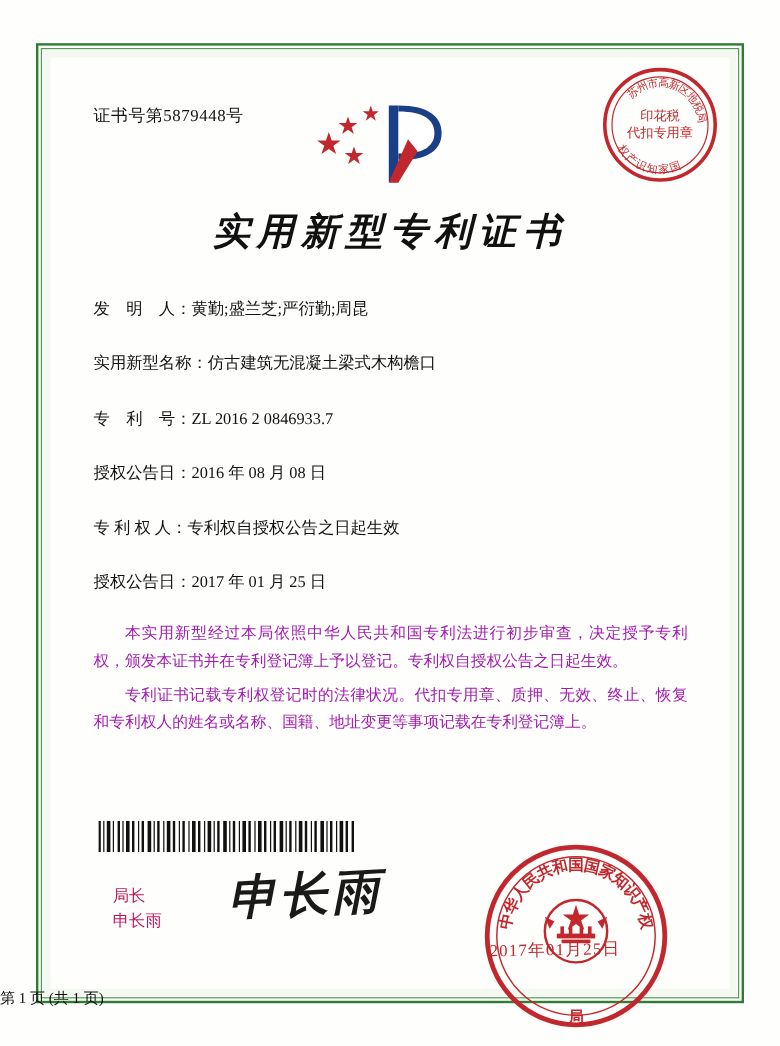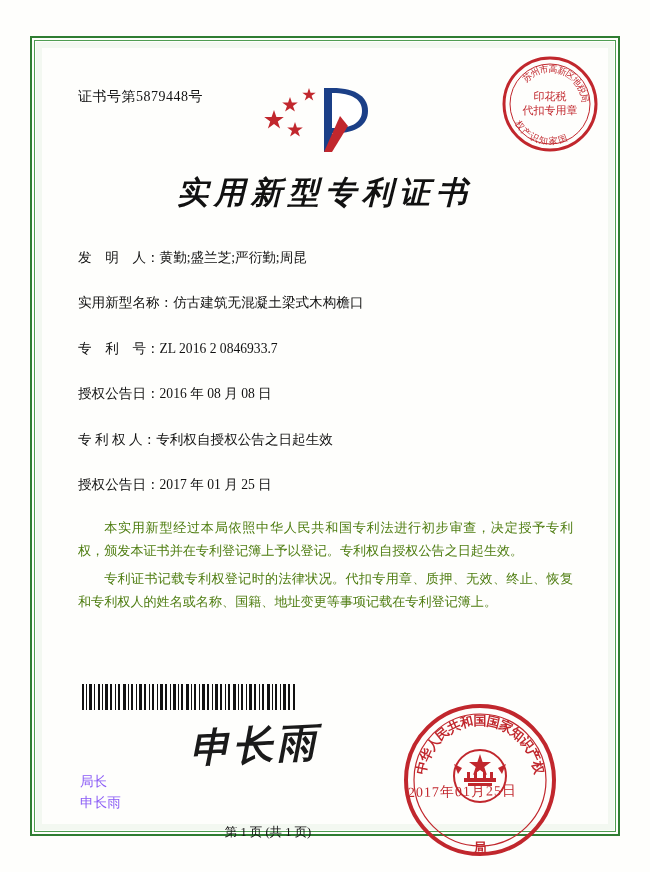--- a/index.html
+++ b/index.html
@@ -111,46 +111,45 @@
   }
 
   
   .body-text {
     position: absolute;
     left: 78px;
     top: 517px;
     width: 495px;
     font-size: 13.1px;
     line-height: 1.72;
-    color: #4d7c0f;
+    color: #a21caf;
     text-align: justify;
   }
   .body-text p {
     margin: 0 0 6px 0;
     text-indent: 2em;
   }
 
   
   .barcode {
     position: absolute;
     left: 82px;
     top: 684px;
     width: 215px;
     height: 26px;
   }
 
   
   .sign-label {
     position: absolute;
-    left: 80px;
+    left: 94px;
     top: 736px;
     font-size: 13.6px;
     line-height: 1.55;
-    color: #8b5cf6;
-    margin-top: 35px;
+    color: #be185d;
   }
   .sign-script {
     position: absolute;
     left: 190px;
     top: 718px;
     font-size: 40px;
     font-family: "Liberation Serif", "DejaVu Serif", serif;
     font-style: italic;
     font-weight: bold;
     color: #1a1a1a;
@@ -183,21 +182,20 @@
     transform: rotate(-1deg);
     font-family: "Liberation Serif", "DejaVu Serif", serif;
   }
 
   
   .footer {
     position: absolute;
     left: 0;
     top: 824px;
     width: 536px;
-    text-align: center;
     font-size: 12.5px;
     color: #111;
   }
 </style>
 </head>
 <body>
 
 <div class="page">
 
   <div class="frame-outer"></div>

